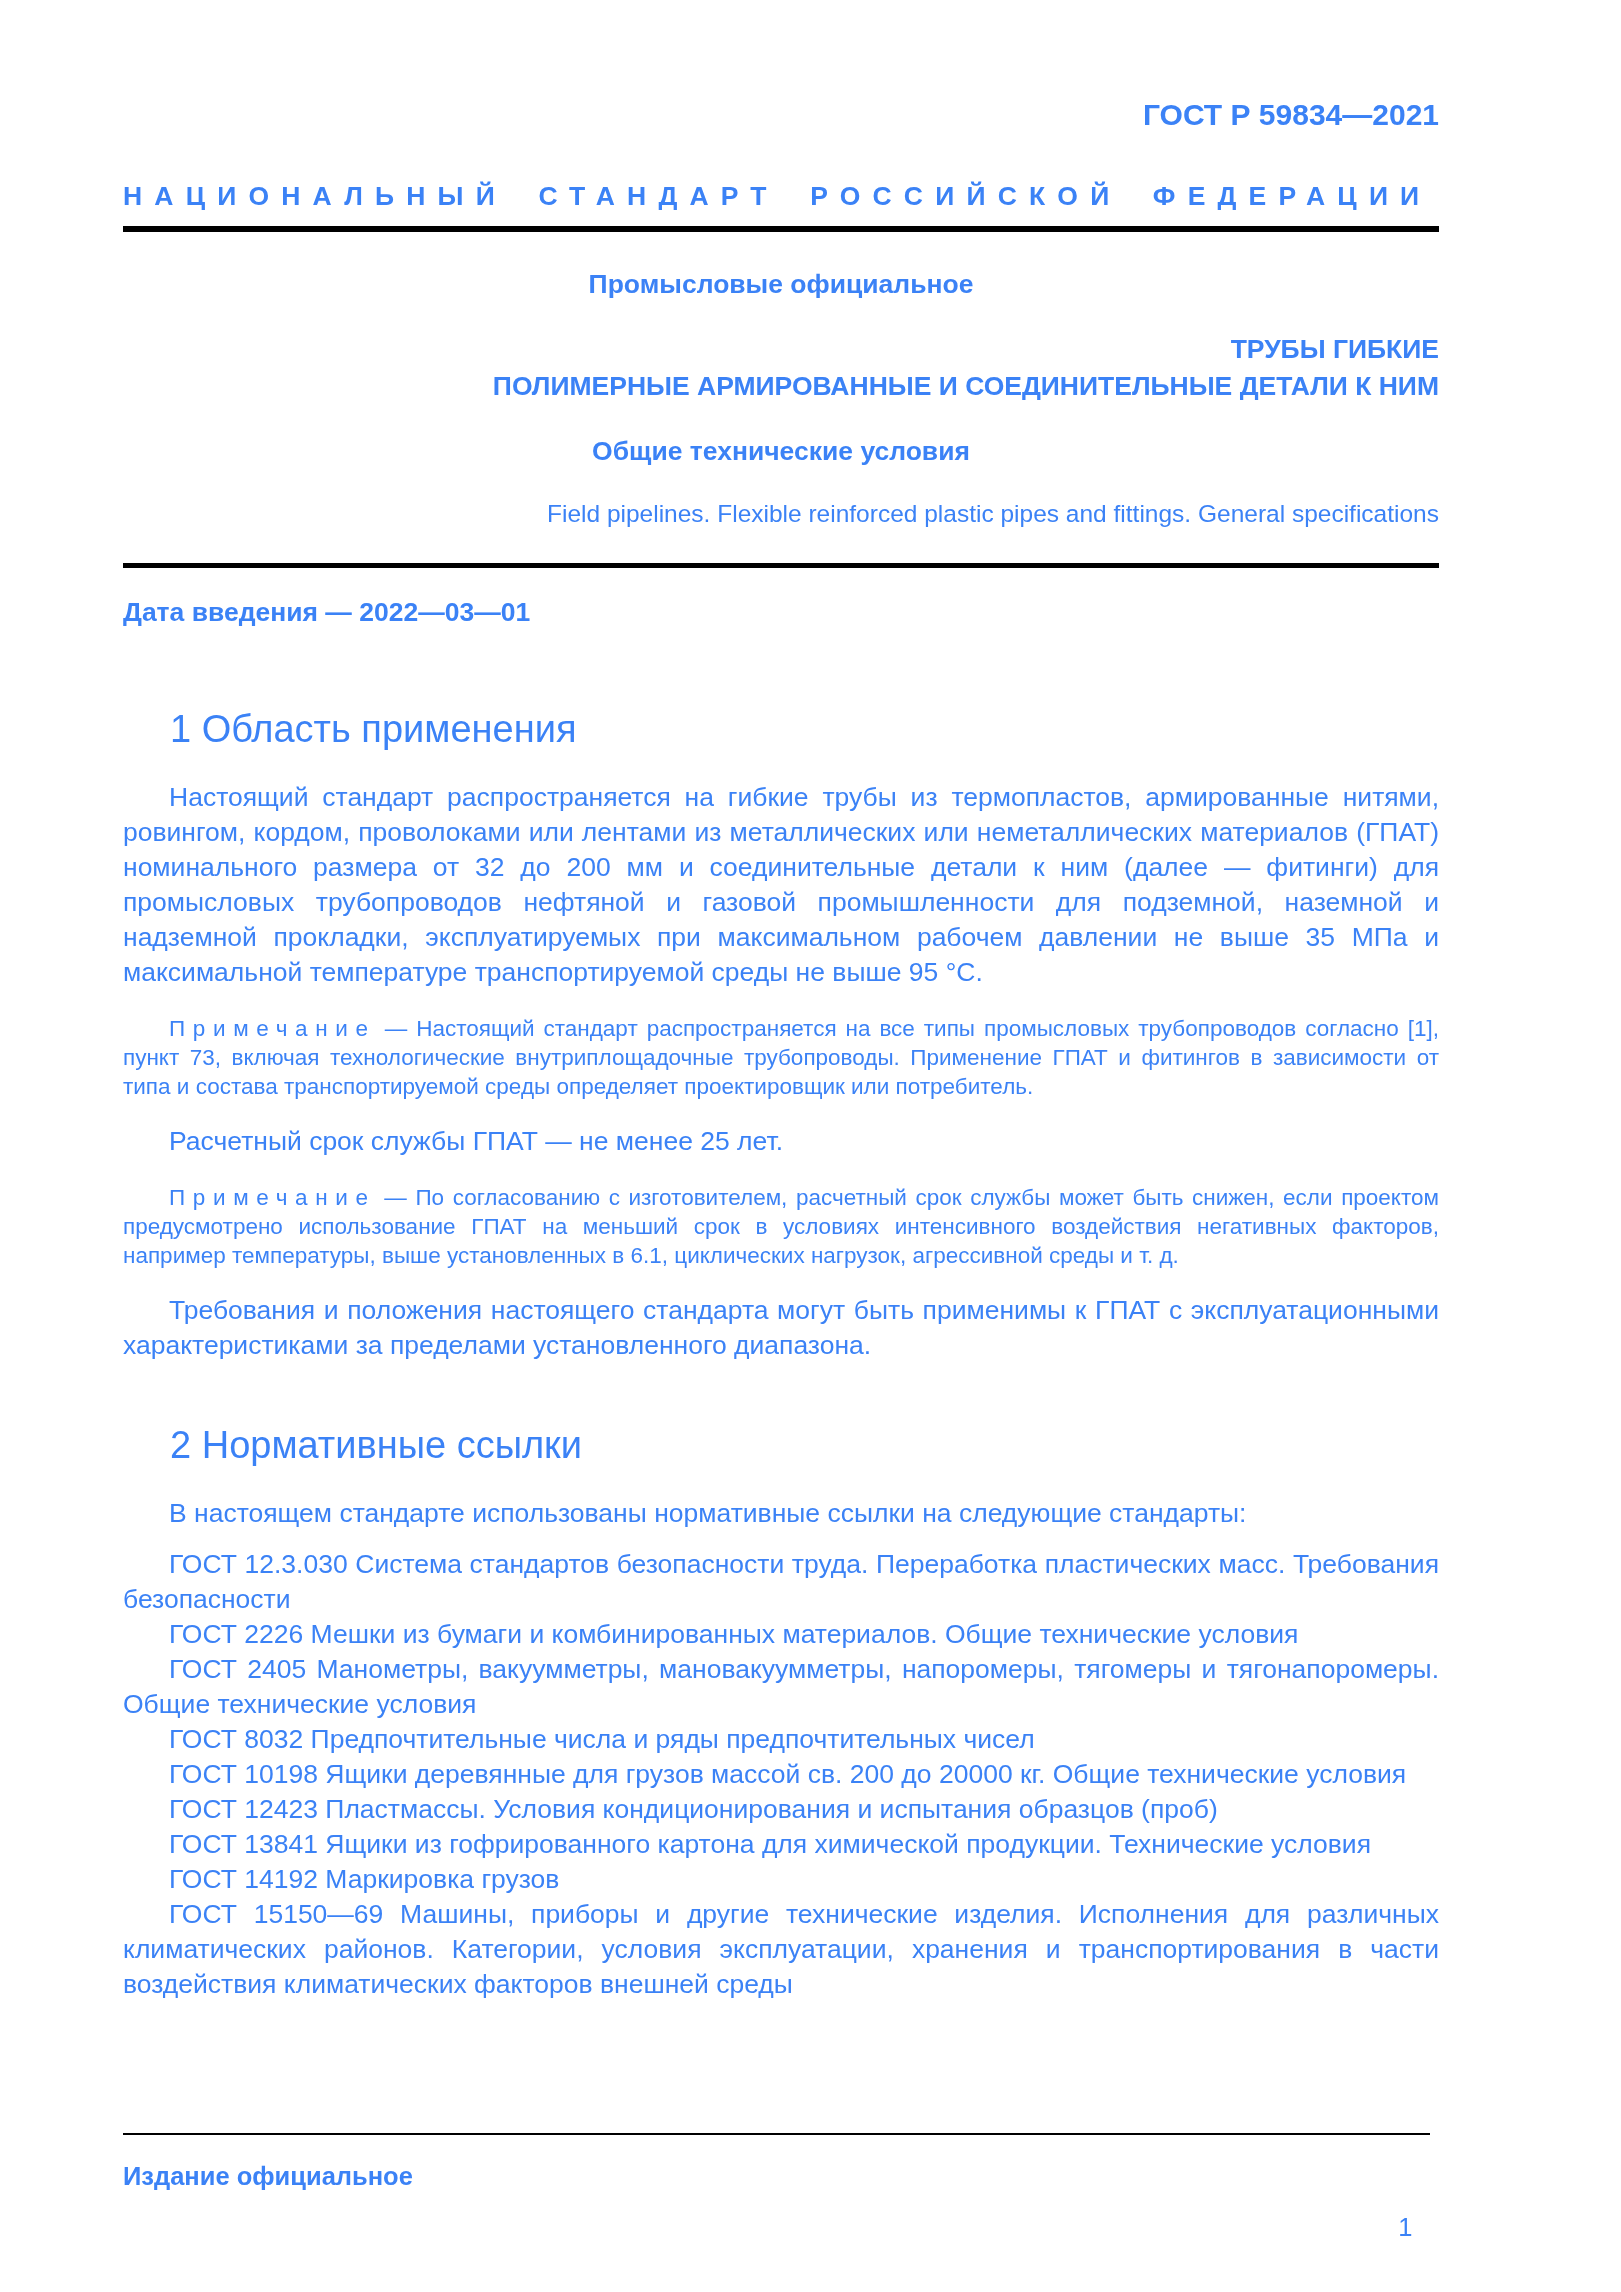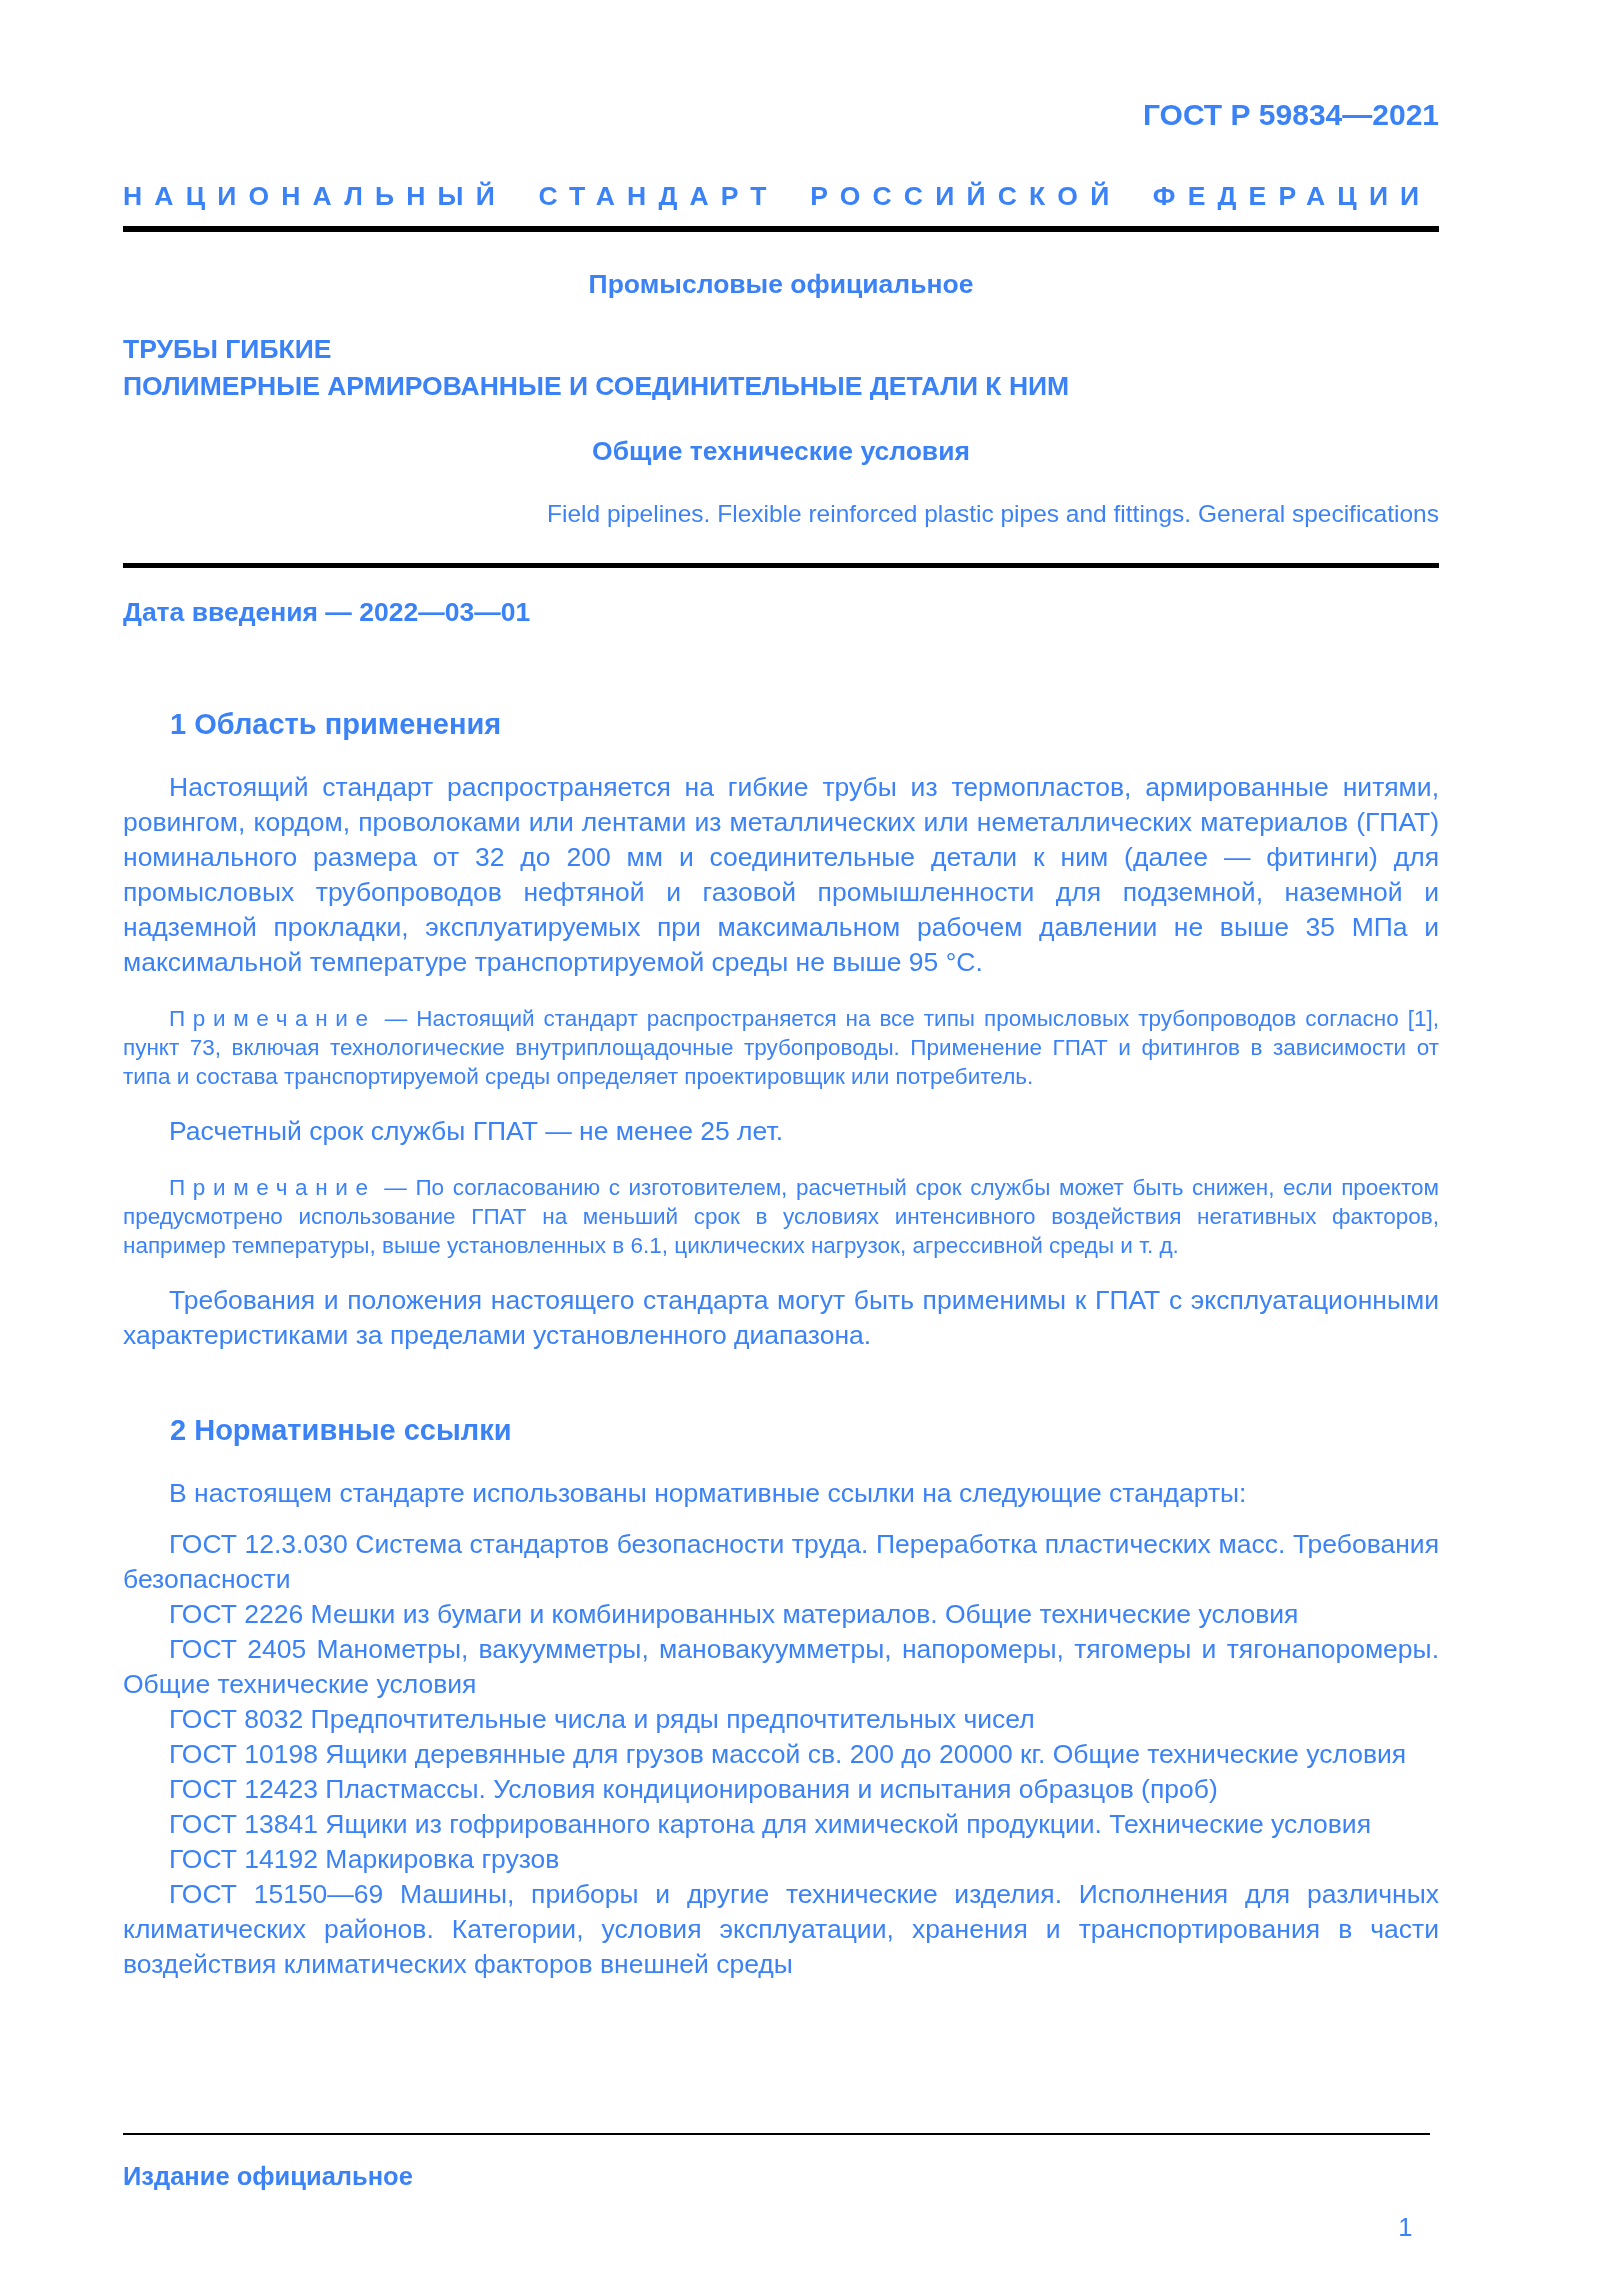--- a/index.html
+++ b/index.html
@@ -43,21 +43,21 @@
     margin-top: 35px;
   }
   .group-title {
     margin: 37px 0 0 0;
     text-align: center;
     font-size: 26.5px;
     font-weight: bold;
   }
   .main-title {
     margin: 31px 0 0 0;
-    text-align: left;
+    text-align: right;
     font-size: 26.5px;
     font-weight: bold;
     line-height: 37px;
   }
   .subtitle {
     margin: 31px 0 0 0;
     text-align: center;
     font-size: 26.5px;
     font-weight: bold;
   }
@@ -69,22 +69,22 @@
   }
   .intro-date {
     margin: 29px 0 0 0;
     text-align: left;
     font-size: 26.5px;
     font-weight: bold;
   }
   .section-heading {
     margin: 80px 0 0 0;
     padding-left: 47px;
-    font-size: 29px;
-    font-weight: bold;
+    font-size: 38px;
+    font-weight: normal;
   }
   .section-heading.second {
     margin-top: 61px;
   }
   .body-p {
     margin: 29px 0 0 0;
     font-size: 26.5px;
     line-height: 35px;
     text-align: justify;
     text-indent: 46px;

